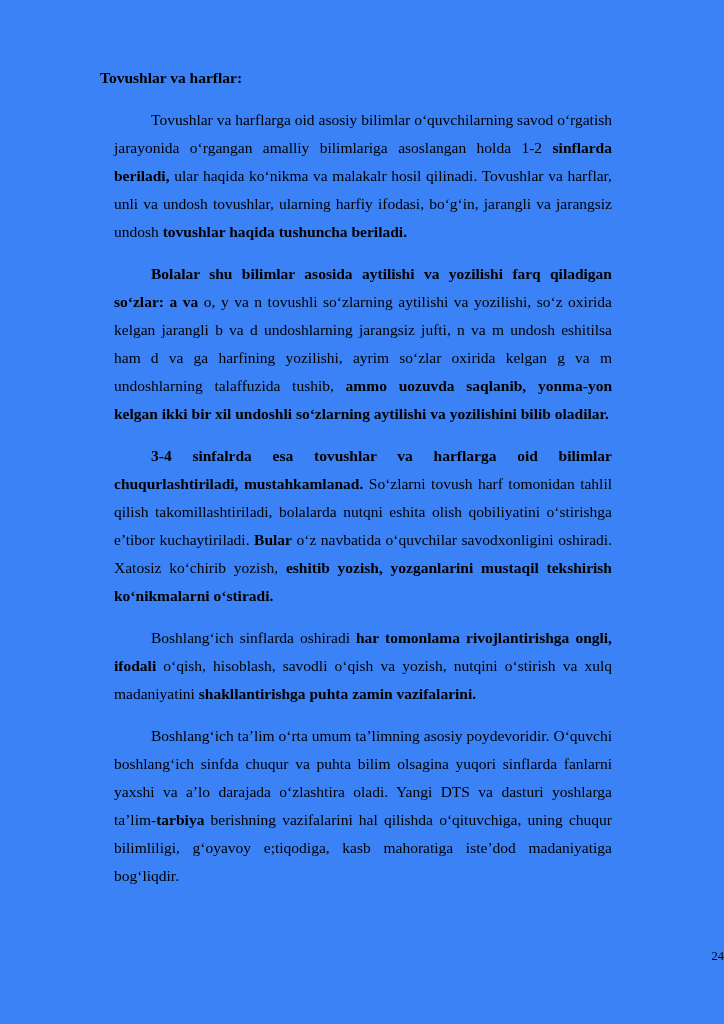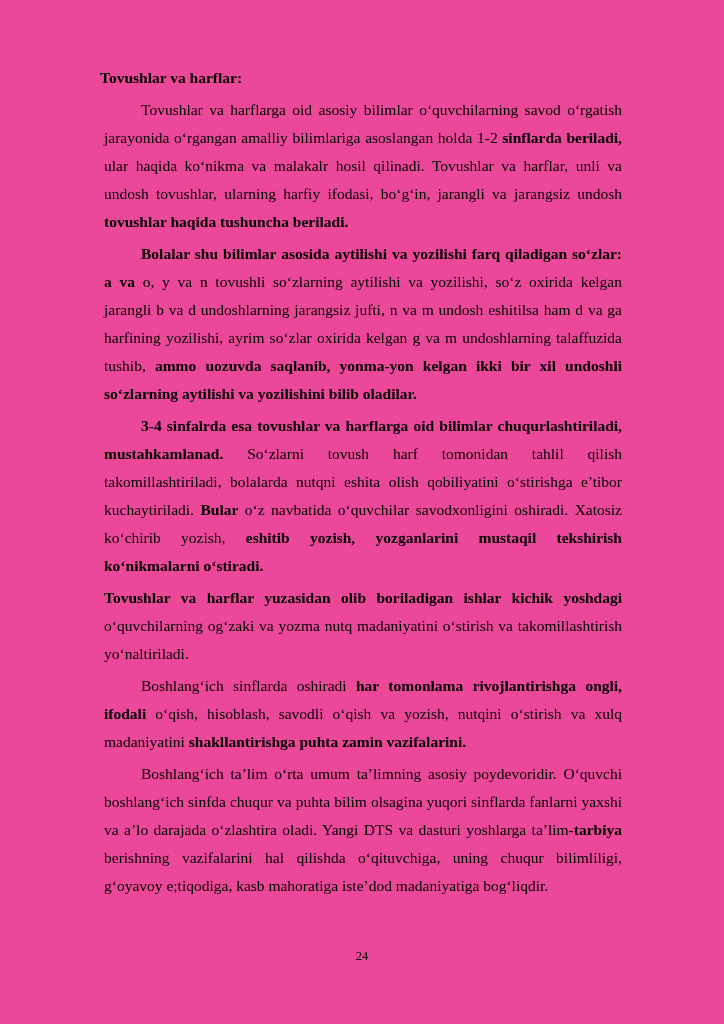--- a/index.html
+++ b/index.html
@@ -4,64 +4,63 @@
 <style>
   html, body {
     margin: 0;
     padding: 0;
     background: #ffffff;
   }
   .page {
     position: relative;
     width: 724px;
     height: 1024px;
-    background: #ec4899;
+    background: #3b82f6;
     box-sizing: border-box;
     padding: 64px 98px 0 100px;
     font-family: "Liberation Serif", "DejaVu Serif", serif;
     color: #000000;
     overflow: hidden;
   }
   .heading {
     margin: 0;
     font-size: 15.5px;
     line-height: 28px;
     font-weight: bold;
     text-align: left;
   }
   .para {
-    margin: 4px;
+    margin: 14px;
     font-size: 15.5px;
     line-height: 28px;
     text-align: justify;
   }
   .para.indent {
     text-indent: 37px;
   }
   .bold {
     font-weight: bold;
   }
   .page-number {
     position: absolute;
     left: 0;
     bottom: 60px;
     width: 100%;
-    text-align: center;
+    text-align: right;
     font-size: 12.5px;
     color: #000000;
     font-family: "Liberation Serif", "DejaVu Serif", serif;
   }
 </style>
 </head>
 <body>
 
 <div class="page">
   <h1 class="heading">Tovushlar va harflar:</h1>
   <div id="paragraphs-container">
       <p class="para indent"><span>Tovushlar va harflarga oid asosiy bilimlar o‘quvchilarning savod o‘rgatish jarayonida o‘rgangan amalliy bilimlariga asoslangan holda 1-2 </span><span class="bold">sinflarda beriladi,</span><span> ular haqida ko‘nikma va malakalr hosil qilinadi. Tovushlar va harflar, unli va undosh tovushlar, ularning harfiy ifodasi, bo‘g‘in, jarangli va jarangsiz undosh </span><span class="bold">tovushlar haqida tushuncha beriladi.</span></p>
       <p class="para indent"><span class="bold">Bolalar shu bilimlar asosida aytilishi va yozilishi farq qiladigan so‘zlar: a va </span><span>o, y va n tovushli so‘zlarning aytilishi va yozilishi, so‘z oxirida kelgan jarangli b va d undoshlarning jarangsiz jufti, n va m undosh eshitilsa ham d va ga harfining yozilishi, ayrim so‘zlar oxirida kelgan g va m undoshlarning talaffuzida tushib, </span><span class="bold">ammo uozuvda saqlanib, yonma-yon kelgan ikki bir xil undoshli so‘zlarning aytilishi va yozilishini bilib oladilar.</span></p>
       <p class="para indent"><span class="bold">3-4 sinfalrda esa tovushlar va harflarga oid bilimlar chuqurlashtiriladi, mustahkamlanad.</span><span> So‘zlarni tovush harf tomonidan tahlil qilish takomillashtiriladi, bolalarda nutqni eshita olish qobiliyatini o‘stirishga e’tibor kuchaytiriladi. </span><span class="bold">Bular</span><span> o‘z navbatida o‘quvchilar savodxonligini oshiradi. Xatosiz ko‘chirib yozish, </span><span class="bold">eshitib yozish, yozganlarini mustaqil tekshirish ko‘nikmalarni o‘stiradi.</span></p>
-      <p class="para"><span class="bold">Tovushlar va harflar yuzasidan olib boriladigan ishlar kichik yoshdagi </span><span>o‘quvchilarning og‘zaki va yozma nutq madaniyatini o‘stirish va takomillashtirish yo‘naltiriladi.</span></p>
       <p class="para indent"><span>Boshlang‘ich sinflarda oshiradi </span><span class="bold">har tomonlama rivojlantirishga ongli, ifodali </span><span>o‘qish, hisoblash, savodli o‘qish va yozish, nutqini o‘stirish va xulq madaniyatini </span><span class="bold">shakllantirishga puhta zamin vazifalarini.</span></p>
       <p class="para indent"><span>Boshlang‘ich ta’lim o‘rta umum ta’limning asosiy poydevoridir. O‘quvchi boshlang‘ich sinfda chuqur va puhta bilim olsagina yuqori sinflarda fanlarni yaxshi va a’lo darajada o‘zlashtira oladi. Yangi DTS va dasturi yoshlarga ta’lim-</span><span class="bold">tarbiya</span><span> berishning vazifalarini hal qilishda o‘qituvchiga, uning chuqur bilimliligi, g‘oyavoy e;tiqodiga, kasb mahoratiga iste’dod madaniyatiga bog‘liqdir.</span></p>
     </div>
   <div class="page-number">24</div>
 </div>
 
 </body></html>

